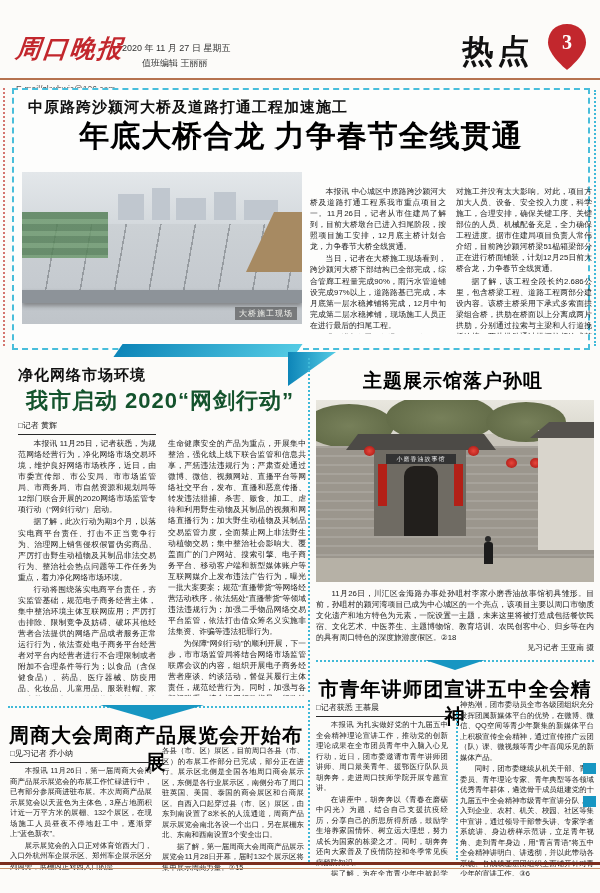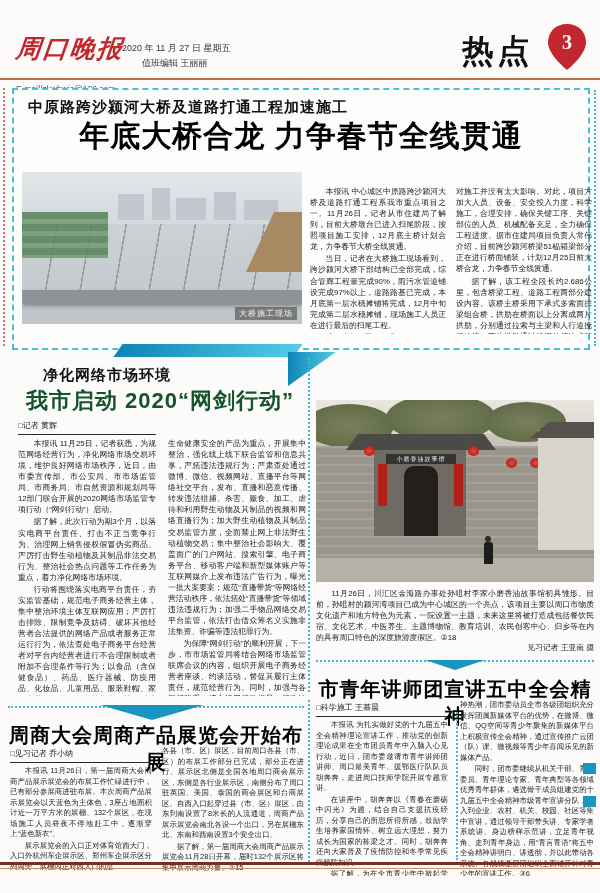--- a/index.html
+++ b/index.html
@@ -129,40 +129,41 @@
         <p class="noindent">对施工并没有太大影响。对此，项目方加大人员、设备、安全投入力度，科学施工，合理安排，确保关键工序、关键部位的人员、机械配备充足，全力确保工程进度。据市住建局项目负责人常伟介绍，目前跨沙颍河桥梁51榀箱梁部分正在进行桥面铺装，计划12月25日前大桥合龙，力争春节全线贯通。</p>
         <p>据了解，该工程全段长约2.686公里，包含桥梁工程、道路工程两部分建设内容。该桥主桥采用下承式多索面拱梁组合桥，拱肋在桥面以上分离成两片拱肋，分别通过拉索与主梁和人行道挽桥连接，两片拱肋通过拱间拉杆连成整体，远看像一轮新月，尽显“明月照古城”的美景。②16</p>
       </div>
     </div>
   </div>
   <div class="vdot" style="left:594px;top:90px;height:256px;"></div>
 
   <div class="swoosh" style="left:118px;top:344px;width:180px;height:13px;transform:skewX(-35deg);"></div>
   <div class="swoosh" style="left:288px;top:352px;width:48px;height:34px;clip-path:polygon(0 0,100% 0,0 100%);"></div>
 
-  <div class="kicker" style="position:absolute;left:18px;top:366px;margin-left:25px;">净化网络市场环境</div>
+  <div class="kicker" style="position:absolute;left:18px;top:366px;">净化网络市场环境</div>
   <div class="headline-lg" style="position:absolute;left:26px;top:386px;width:280px;">我市启动 2020“网剑行动”</div>
   <div style="position:absolute;left:18px;top:420px;width:138px;">
     <div class="byline">□记者 黄辉</div>
   </div>
   <div class="cols" style="left:18px;top:438px;">
     <div class="col bodytext" style="width:138px;height:258px;margin-right:12px;">
       <p>本报讯 11月25日，记者获悉，为规范网络经营行为，净化网络市场交易环境，维护良好网络市场秩序，近日，由市委宣传部、市公安局、市市场监管局、市商务局、市自然资源和规划局等12部门联合开展的2020网络市场监管专项行动（“网剑行动”）启动。</p>
       <p>据了解，此次行动为期3个月，以落实电商平台责任、打击不正当竞争行为、治理网上销售侵权假冒伪劣商品、严厉打击野生动植物及其制品非法交易行为、整治社会热点问题等工作任务为重点，着力净化网络市场环境。</p>
       <p>行动将围绕落实电商平台责任，夯实监管基础，规范电子商务经营主体，集中整治环境主体互联网应用；严厉打击排除、限制竞争及妨碍、破坏其他经营者合法提供的网络产品或者服务正常运行行为，依法查处电子商务平台经营者对平台内经营者进行不合理限制或者附加不合理条件等行为；以食品（含保健食品）、药品、医疗器械、防疫用品、化妆品、儿童用品、服装鞋帽、家居家装、汽车及配件等热点、社会反映集中、关系公众</p>
     </div>
     <div class="col bodytext" style="width:138px;height:258px;">
       <p class="noindent">生命健康安全的产品为重点，开展集中整治，强化线上线下联合监管和信息共享，严惩违法违规行为；严肃查处通过微博、微信、视频网站、直播平台等网络社交平台，发布、直播和恶意传播、转发违法猎捕、杀害、贩食、加工、虐待和利用野生动物及其制品的视频和网络直播行为；加大野生动植物及其制品交易监管力度，全面禁止网上非法野生动植物交易；集中整治社会影响大、覆盖面广的门户网站、搜索引擎、电子商务平台、移动客户端和新型媒体账户等互联网媒介上发布违法广告行为，曝光一批大案要案；规范“直播带货”等网络经营活动秩序，依法惩处“直播带货”等领域违法违规行为；加强二手物品网络交易平台监管，依法打击借众筹名义实施非法集资、诈骗等违法犯罪行为。</p>
       <p>为保障“网剑行动”的顺利开展，下一步，市市场监管局将结合网络市场监管联席会议的内容，组织开展电子商务经营者座谈、约谈活动，督促其履行主体责任，规范经营行为。同时，加强与各部门联系，综合运用行政指导、行政约谈、行政处罚等手段，提升监管效能，不断净化网络市场环境，保护消费者和经营者合法权益。③2</p>
     </div>
   </div>
 
   <div class="vdot" style="left:308px;top:358px;height:334px;"></div>
   <div class="vdot" style="left:308px;top:700px;height:162px;"></div>
 
+  <div class="headline-md" style="position:absolute;left:318px;top:368px;width:270px;">主题展示馆落户孙咀</div>
 
   <div class="photo" style="position:absolute;left:316px;top:400px;width:278px;height:182px;background:#c8c4ba;">
     <div class="c-sky"></div>
     <div class="c-tree" style="left:-12px;top:4px;width:90px;height:44px;"></div>
     <div class="c-tree" style="left:70px;top:-6px;width:110px;height:48px;"></div>
     <div class="c-tree" style="left:170px;top:2px;width:80px;height:40px;"></div>
     <div class="c-wall"></div>
     <div class="c-roof"></div>
     <div class="c-gate"></div>
     <div class="c-door"></div>
@@ -183,21 +184,21 @@
   <div class="bodytext" style="position:absolute;left:316px;top:588px;width:278px;height:58px;">
     <p>11月26日，川汇区金海路办事处孙咀村李家小磨香油故事馆初具雏形。目前，孙咀村的颍河湾项目已成为中心城区的一个亮点，该项目主要以周口市物质文化遗产和地方特色为元素，一院设置一主题，未来这里将被打造成包括餐饮民宿、文化艺术、中医养生、主题博物馆、教育培训、农民创客中心、归乡等在内的具有周口特色的深度旅游度假区。②18</p>
   </div>
   <div class="credit" style="position:absolute;left:316px;top:642px;width:278px;">见习记者 王亚南 摄</div>
 
   <div class="hdot" style="left:316px;top:660px;width:278px;"></div>
   <div class="chev small" style="left:425px;top:660px;"></div>
 
   <div class="headline-md" style="position:absolute;left:314px;top:676px;width:282px;font-size:20px;text-align:center;">市青年讲师团宣讲五中全会精神</div>
   <div style="position:absolute;left:316px;top:702px;width:132px;">
-    <div class="byline">□科学施工 王慕晨</div>
+    <div class="byline">□记者获悉 王慕晨</div>
   </div>
   <div class="cols" style="left:316px;top:700px;">
     <div class="col bodytext" style="width:132px;height:156px;margin-right:12px;margin-top:20px;font-size:7.4px;">
       <p>本报讯 为扎实做好党的十九届五中全会精神理论宣讲工作，推动党的创新理论成果在全市团员青年中入脑入心见行动，近日，团市委邀请市青年讲师团讲师、周口最美青年、援鄂医疗队队员胡奔奔，走进周口技师学院开展专题宣讲。</p>
       <p>在讲座中，胡奔奔以《青春在磨砺中闪光》为题，结合自己支援抗疫经历，分享自己的所思所得所感，鼓励学生培养家国情怀、树立远大理想，努力成长为国家的栋梁之才。同时，胡奔奔还向大家普及了疫情防控和冬季常见疾病预防知识。</p>
       <p>据了解，为在全市青少年中掀起学习宣传贯彻党的十九届五中全会精</p>
     </div>
     <div class="col bodytext" style="width:134px;height:176px;font-size:7.4px;">
       <p class="noindent">神热潮，团市委动员全市各级团组织充分发挥团属新媒体平台的优势，在微博、微信、QQ空间等青少年聚集的新媒体平台上积极宣传全会精神，通过宣传推广云团（队）课、微视频等青少年喜闻乐见的新媒体产品。</p>
       <p>同时，团市委继续从机关干部、青联委员、青年理论专家、青年典型等各领域优秀青年群体，遴选骨干成员组建党的十九届五中全会精神市级青年宣讲分队，深入到企业、农村、机关、校园、社区等集中宣讲，通过领导干部带头讲、专家学者系统讲、身边榜样示范讲，立足青年视角、走到青年身边，用“青言青语”将五中全会精神讲明白、讲透彻，并以此带动各系统、各战线基层团组织全面铺开针对青少年的宣讲工作。③6</p>

